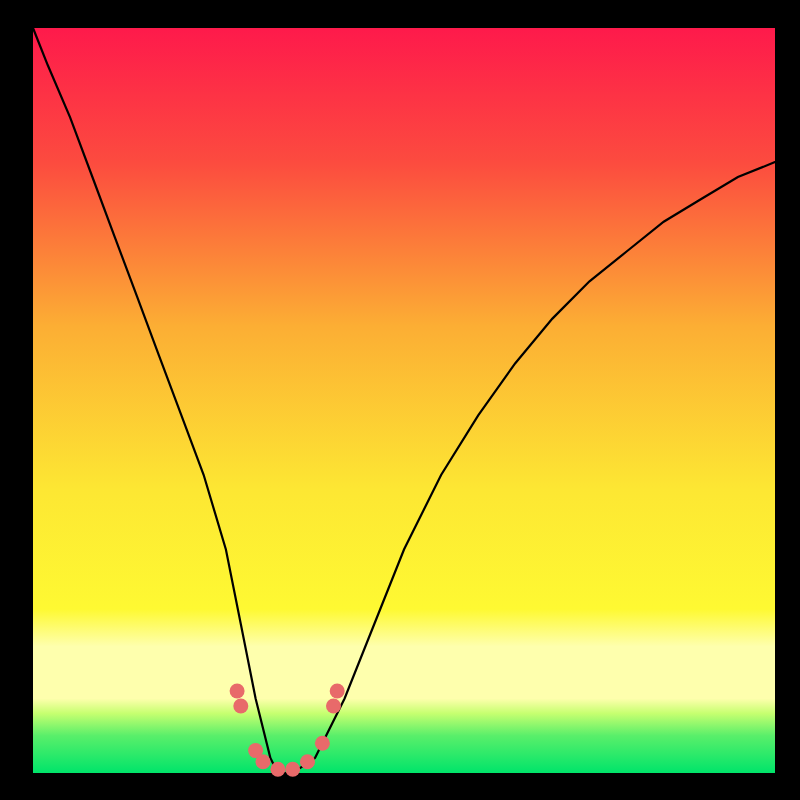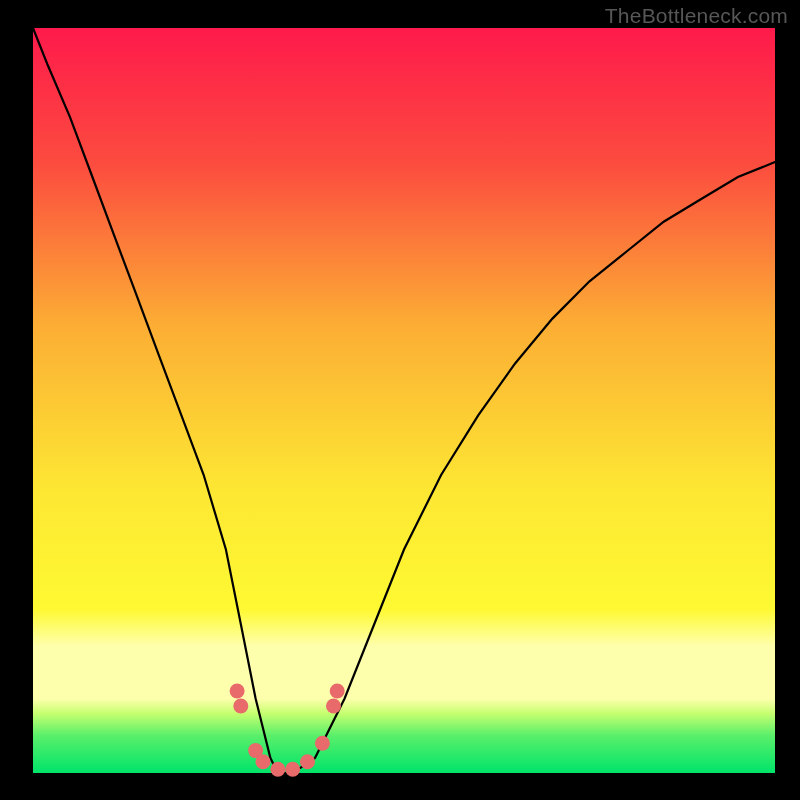--- a/index.html
+++ b/index.html
@@ -75,14 +75,13 @@
         <circle cx="263.0" cy="761.8" r="7.5" class="dot"></circle>
         <circle cx="277.9" cy="769.3" r="7.5" class="dot"></circle>
         <circle cx="292.7" cy="769.3" r="7.5" class="dot"></circle>
         <circle cx="307.5" cy="761.8" r="7.5" class="dot"></circle>
         <circle cx="322.4" cy="743.2" r="7.5" class="dot"></circle>
         <circle cx="333.5" cy="706.0" r="7.5" class="dot"></circle>
         <circle cx="337.2" cy="691.0" r="7.5" class="dot"></circle>
       </g>
   </svg>
 
-  <div class="watermark">TheBottleneck.com</div>
 </div>
 
 </body></html>

